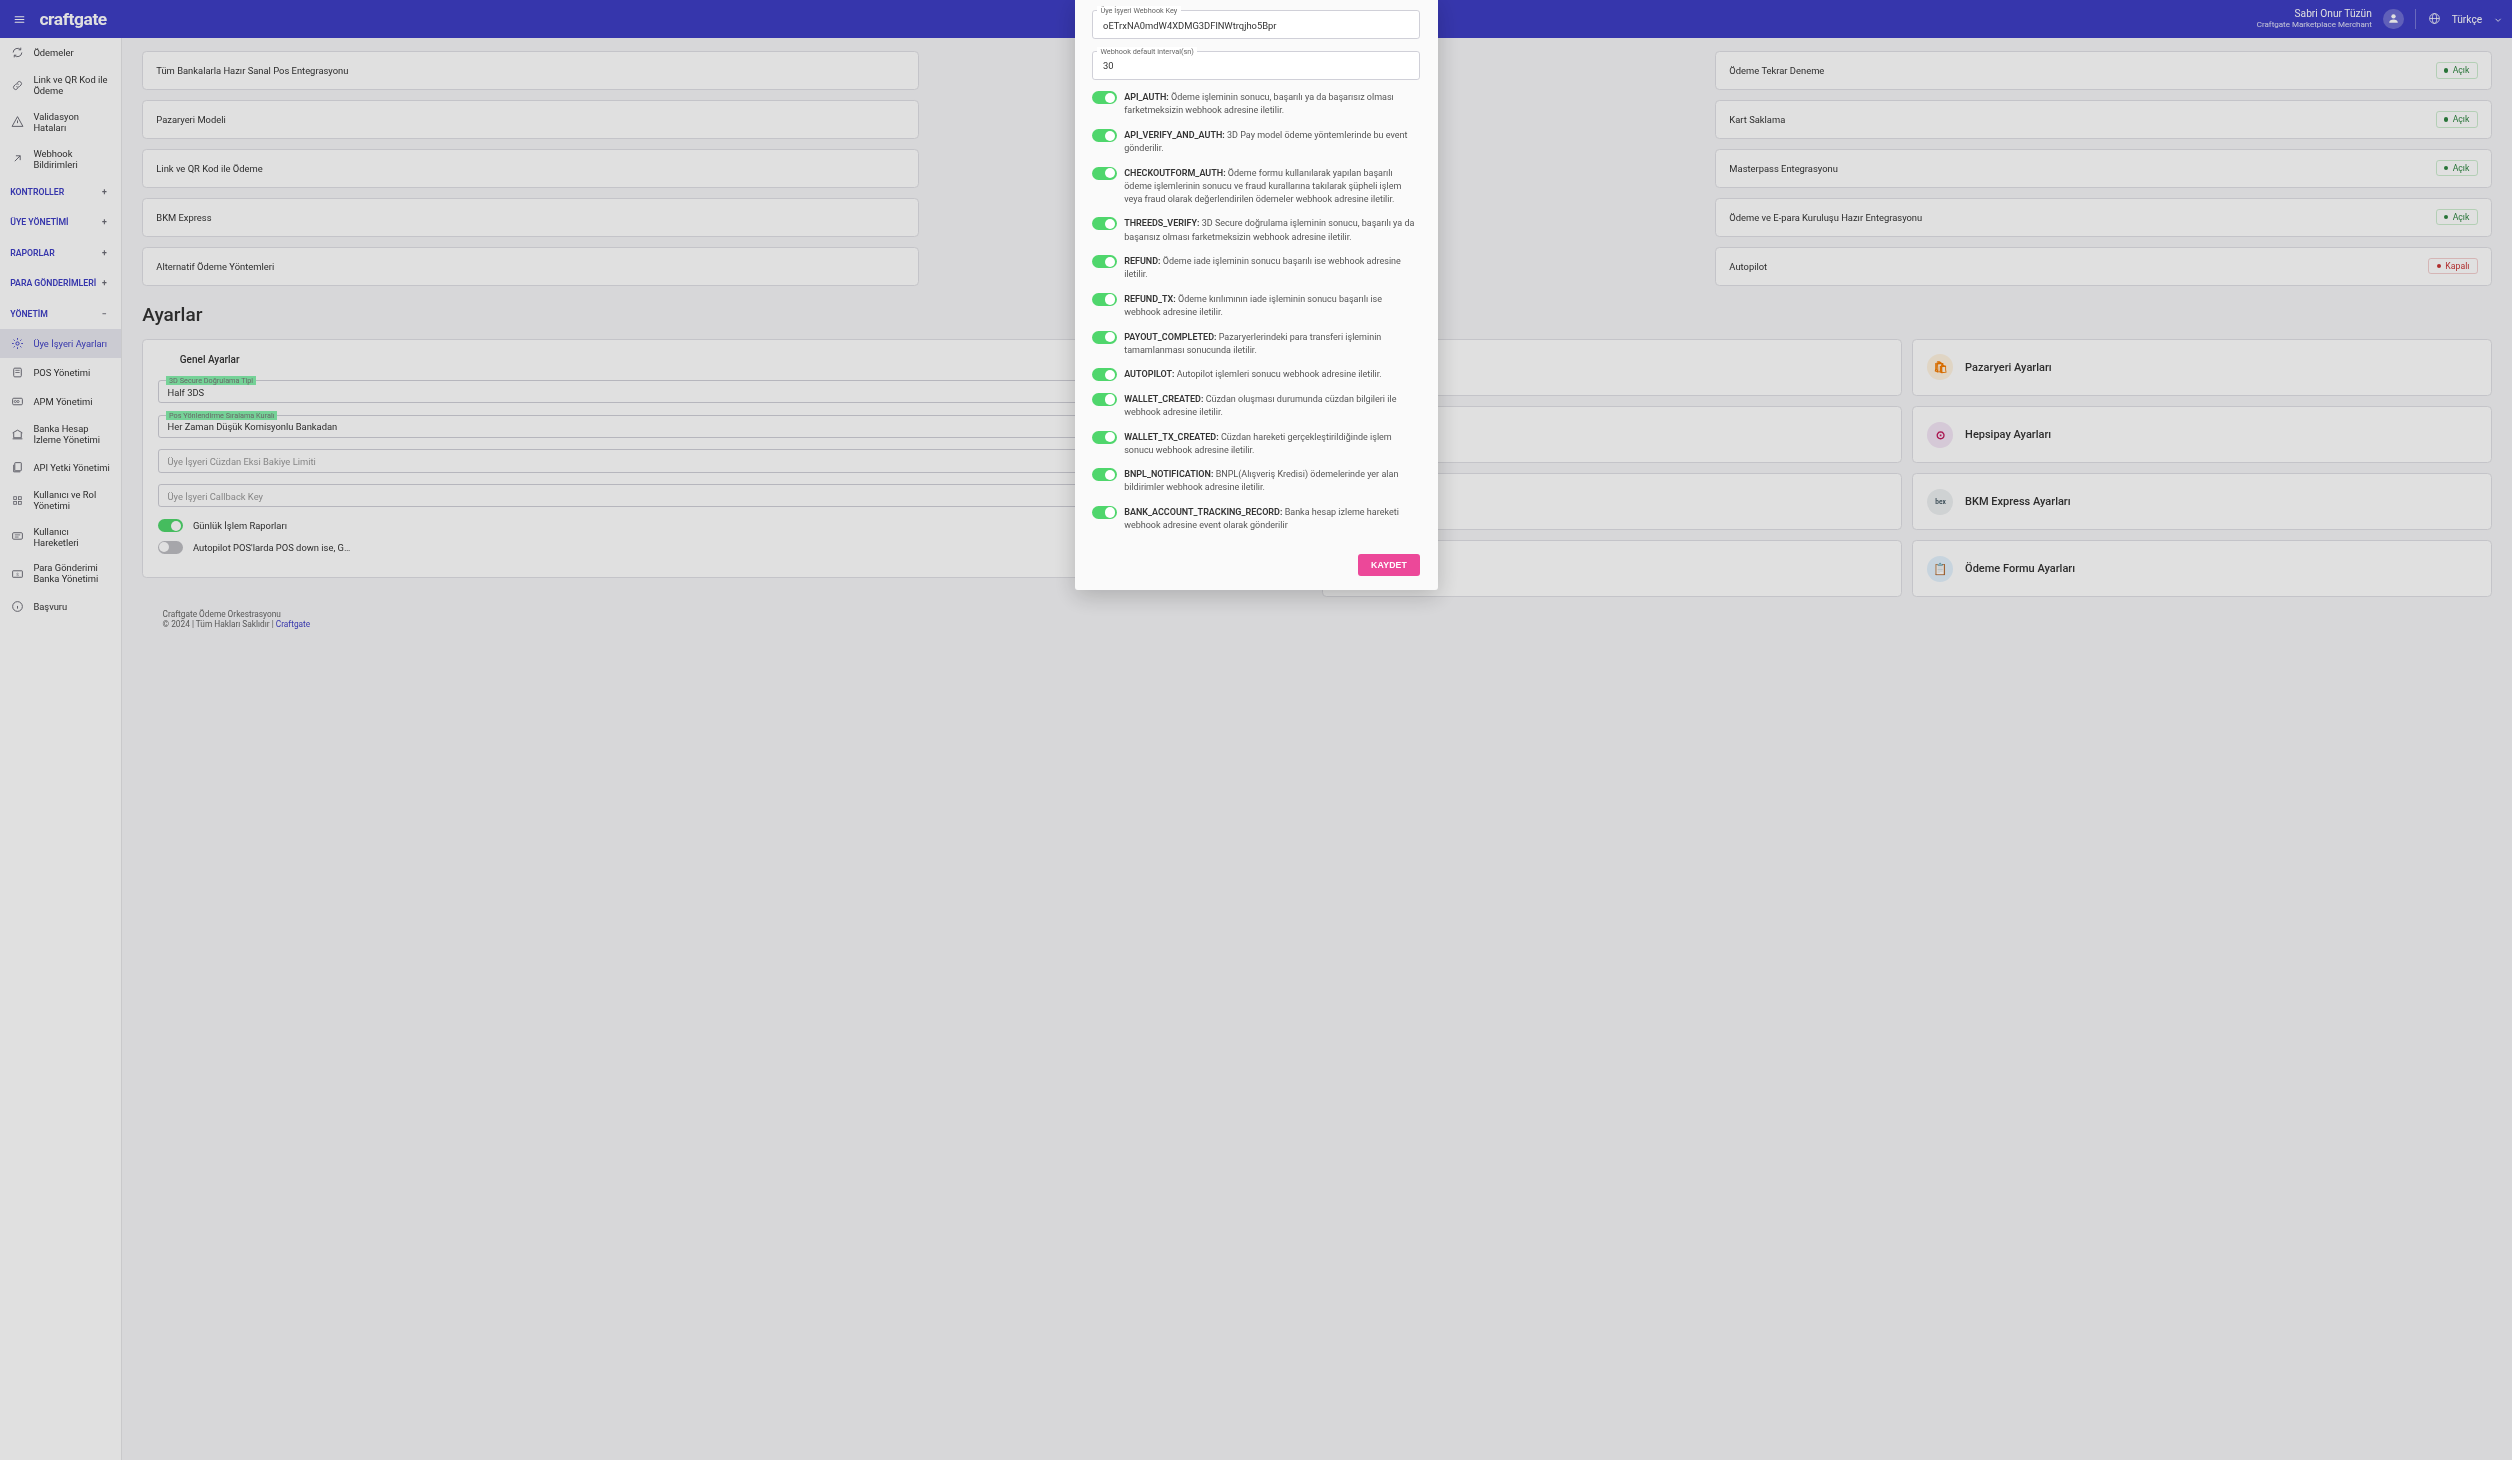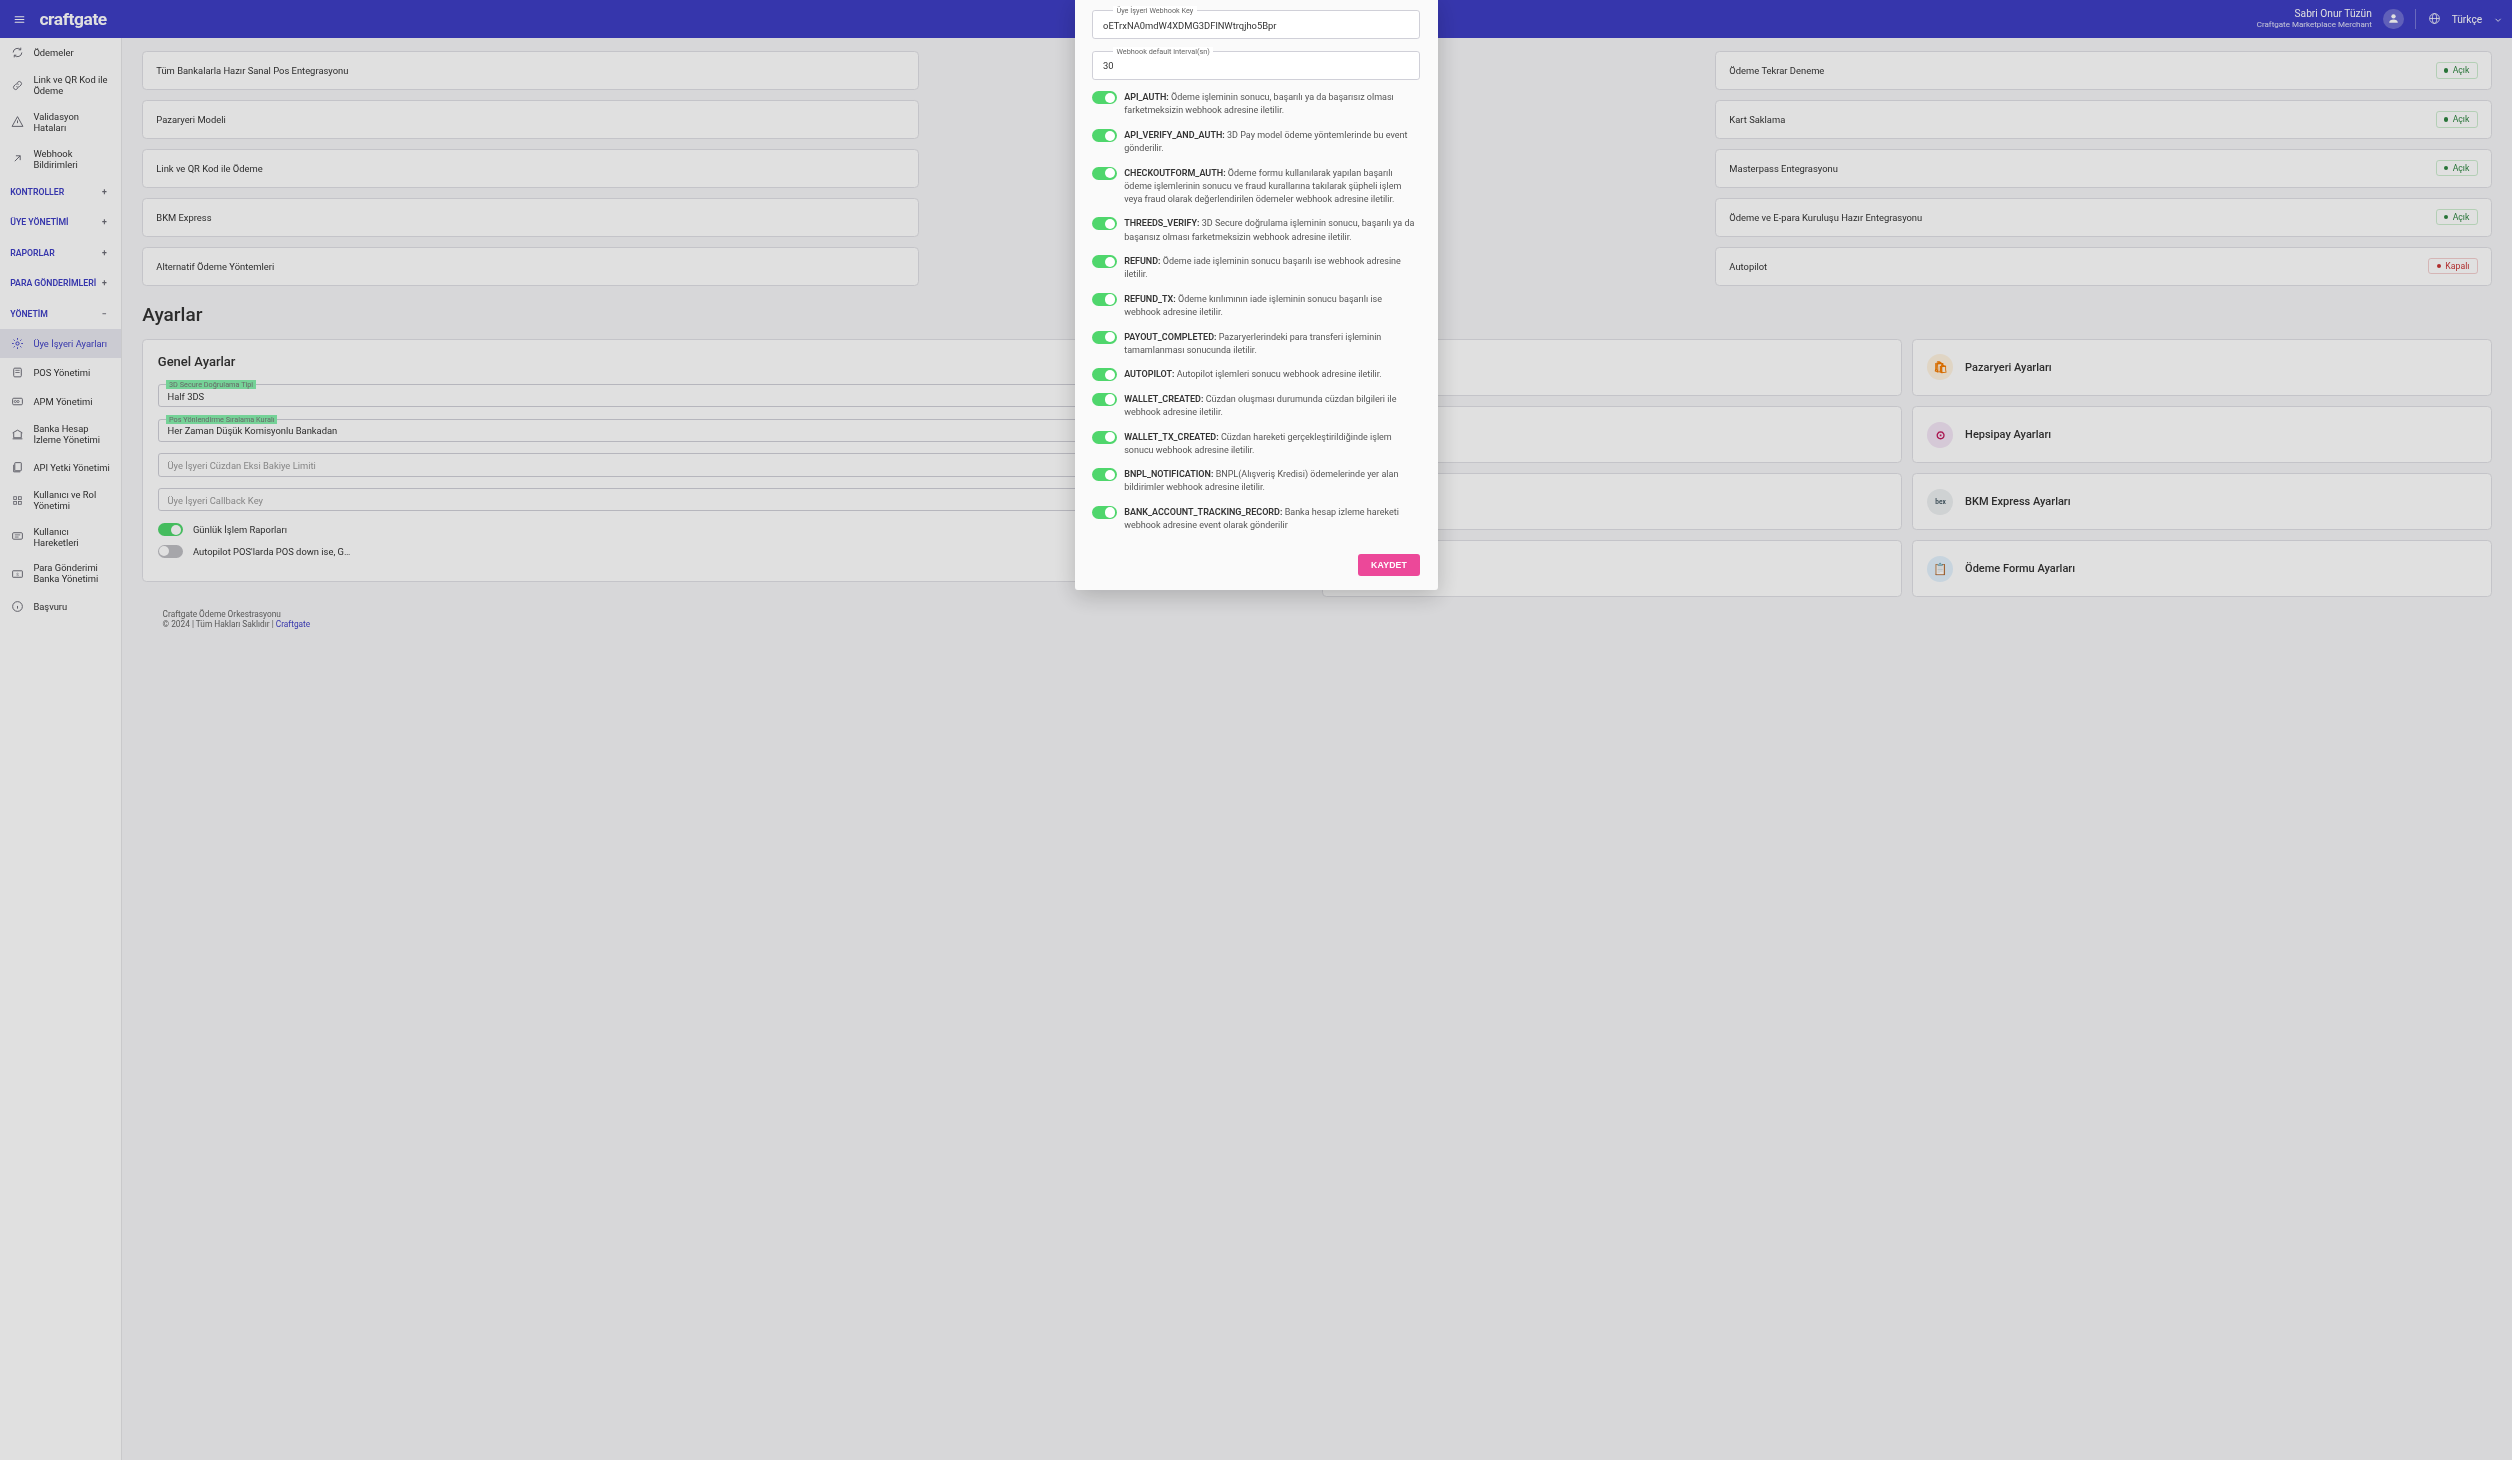--- a/index.html
+++ b/index.html
@@ -38,21 +38,21 @@
   .feature-card { background: #fff; border: 0.7px solid #e0e0e5; border-radius: 4.4px; padding: 10.2px 13px; display: flex; justify-content: space-between; align-items: center; font-size: 9.4px; }
   .status-chip { font-size: 8.7px; padding: 2.2px 7.3px; border-radius: 2.9px; display: flex; align-items: center; gap: 4.4px; }
   .status-chip.open { color: #2e8540; border: 0.7px solid #cceccf; }
   .status-chip.open::before { content: ""; width: 4.4px; height: 4.4px; border-radius: 50%; background: #2e8540; }
   .status-chip.closed { color: #c93535; border: 0.7px solid #f3cfcf; }
   .status-chip.closed::before { content: ""; width: 4.4px; height: 4.4px; border-radius: 50%; background: #c93535; }
   
   h2.section-title { font-size: 19px; font-weight: 500; margin: 17.4px 0 13px; color: #333; }
   
   .settings-panel { background: #fff; border: 0.7px solid #e0e0e5; border-radius: 4.4px; padding: 14.5px; }
-  .settings-panel h3 { font-size: 13px; font-weight: 500; margin-bottom: 14.5px; }
+  .settings-panel h3 { font-size: 10px; font-weight: 500; margin-bottom: 14.5px; margin-left: 22px; }
   
   .field-wrap { position: relative; margin-bottom: 11.6px; border: 0.7px solid #d0d0d8; border-radius: 2.9px; padding: 5.8px 8.7px 4.4px; }
   .field-label { position: absolute; top: -5.1px; left: 7.3px; background: #86efac; padding: 0 2.9px; font-size: 7.3px; color: #777; }
   .field-value { font-size: 9.4px; color: #333; }
   .field-placeholder { font-size: 9.4px; color: #999; }
   
   .toggle-row { display: flex; align-items: center; gap: 10.2px; margin-bottom: 8.7px; font-size: 9.4px; }
   .toggle { width: 25px; height: 13px; border-radius: 6.5px; position: relative; flex-shrink: 0; }
   .toggle.on { background: #4fd66c; }
   .toggle.off { background: #bdbdc2; }
@@ -68,21 +68,21 @@
   .modal-backdrop { position: fixed; inset: 0; background: rgba(0,0,0,0.12); display: flex; align-items: flex-start; justify-content: center; padding-top: 0; z-index: 100; }
   .modal { background: #fafafa; width: 363px; max-height: 590px; box-shadow: 0 5.8px 23px rgba(0,0,0,0.2); border-radius: 0 0 2.9px 2.9px; display: flex; flex-direction: column; overflow: hidden; position: relative; }
   .modal-body { flex: 1; overflow-y: auto; padding: 10.2px 17.4px 7.3px; position: relative; }
   .modal-body::-webkit-scrollbar { width: 7.3px; }
   .modal-body::-webkit-scrollbar-track { background: #eceaea; }
   .modal-body::-webkit-scrollbar-thumb { background: #c5c5ca; border-radius: 3.6px; }
   .modal-footer { padding: 10.2px 17.4px 14.5px; display: flex; justify-content: flex-end; }
   .btn-primary { background: #ec4899; color: #fff; font-size: 8.7px; font-weight: 600; padding: 5.8px 13px; border: none; border-radius: 2.9px; cursor: pointer; letter-spacing: 0.2px; }
   
   .modal-field { position: relative; border: 0.7px solid #d0d0d8; border-radius: 2.9px; padding: 8.7px 10.2px 7.3px; margin-bottom: 11.6px; background: #fff; }
-  .modal-field-label { position: absolute; top: -5.1px; left: 20px; background: #fff; padding: 0 3.6px; font-size: 7.3px; color: #666; }
+  .modal-field-label { position: absolute; top: -5.1px; left: 4px; background: #fff; padding: 0 3.6px; font-size: 7.3px; color: #666; }
   .modal-field-value { font-size: 9.4px; color: #333; }
   
   .webhook-row { display: flex; align-items: flex-start; gap: 7.3px; margin-bottom: 11.6px; }
   .webhook-text { font-size: 9px; line-height: 1.45; color: #555; flex: 1; }
   .webhook-text b { color: #333; font-weight: 600; }
   
   .footer { font-size: 8.3px; color: #666; padding: 11.6px 20.3px; }
   .footer a { color: #3e3ec4; text-decoration: none; }
   
   

